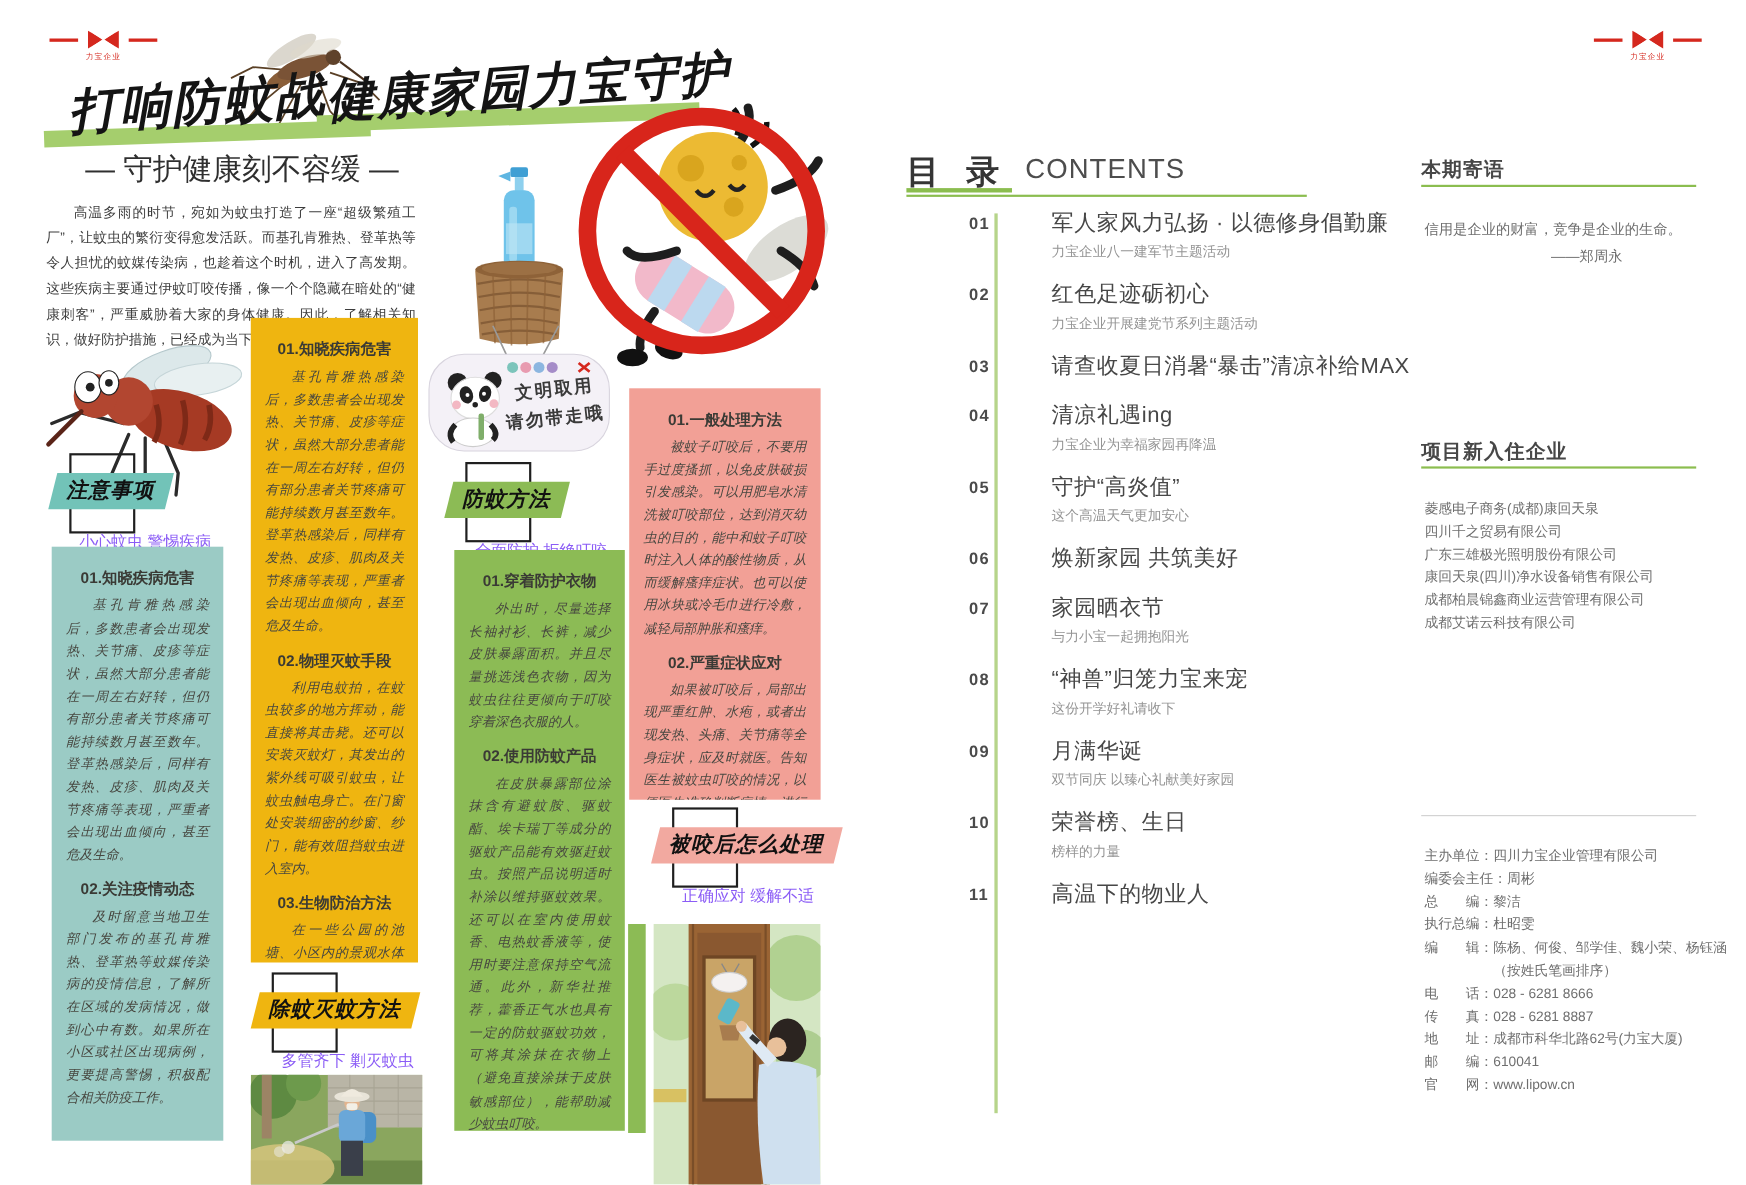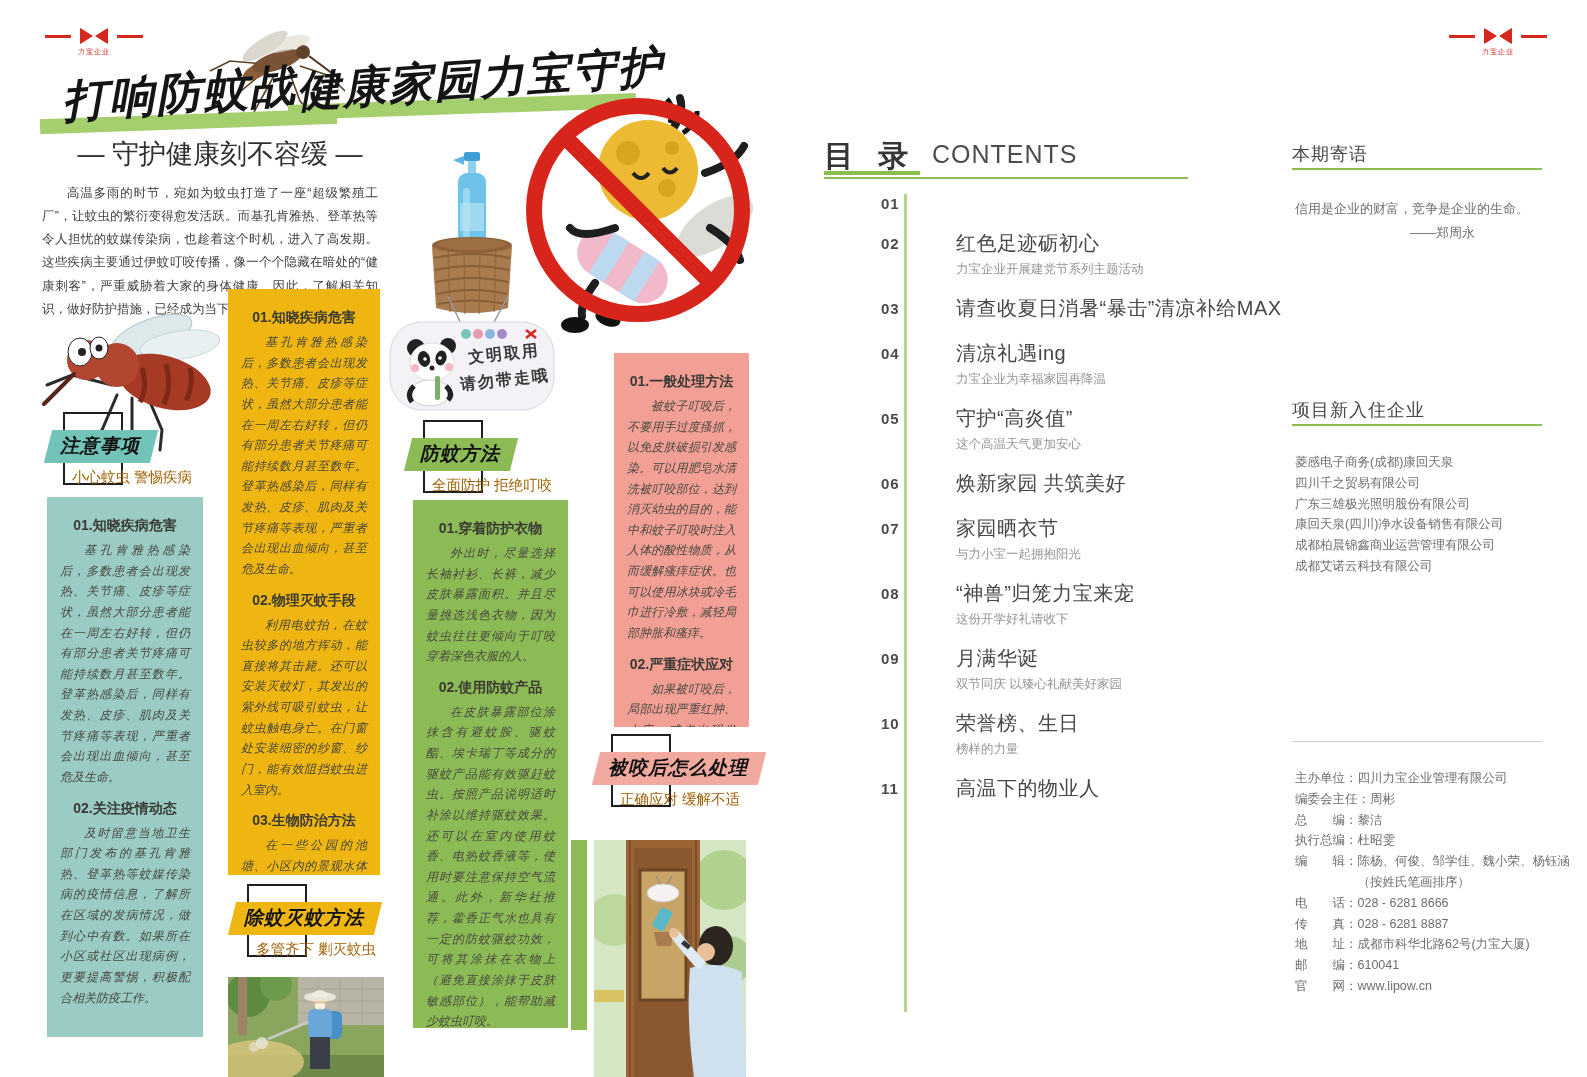--- a/index.html
+++ b/index.html
@@ -31,35 +31,35 @@
 
   
   .tag { position:absolute; width:170px; height:85px; }
   .tag-frame { position:absolute; left:15px; top:0; width:60px; height:73px; border:2.5px solid #1f1f1f; background:transparent; }
   .tag-band { position:absolute; left:0; top:18px; transform:skewX(-14deg); padding:3px 14px 4px 12px; }
   .tag-band span { display:inline-block; transform:skewX(14deg); font-size:19px; font-weight:bold; font-style:italic; color:#111; white-space:nowrap; letter-spacing:1px; }
   .band-teal   { background:#72c3b8; }
   .band-green  { background:#8cbb55; }
   .band-yellow { background:#efb510; }
   .band-pink   { background:#f2a9a0; }
-  .tag-sub { position:absolute; left:24px; top:56px; font-size:14.5px; color:#a16207; white-space:nowrap; }
+  .tag-sub { position:absolute; left:24px; top:71px; font-size:14.5px; color:#8b5cf6; white-space:nowrap; }
 
   
   .toc-title-cn { font-size:30px; font-weight:bold; color:#353535; letter-spacing:8px; white-space:nowrap; }
   .toc-title-en { font-size:25px; color:#4d4d4d; letter-spacing:1px; white-space:nowrap; }
   .gline { background:#8bbd4f; }
   .toc-vline { background:#b6d48a; }
   .toc-item { display:flex; margin-bottom:18px; }
   .toc-num { width:46px; flex:none; font-size:15px; font-weight:bold; color:#4a4a4a; letter-spacing:1px; padding-top:5px; }
   .toc-text { padding-left:29px; }
   .toc-title { font-size:20px; color:#474747; font-weight:500; letter-spacing:0.5px; line-height:27px; white-space:nowrap; }
   .toc-sub { font-size:12.5px; color:#949494; margin-top:4px; line-height:16px; white-space:nowrap; }
 
   
-  .col-heading { font-size:18px; font-weight:400; color:#474747; letter-spacing:1px; white-space:nowrap; }
+  .col-heading { font-size:18px; font-weight:700; color:#474747; letter-spacing:1px; white-space:nowrap; }
   .quote { font-size:13px; color:#6e6e6e; white-space:nowrap; }
   .quote-author { font-size:13px; color:#6e6e6e; text-align:right; }
   .company-line, .pub-line { font-size:12.5px; color:#6e6e6e; line-height:20.8px; white-space:nowrap; }
 
   
   .panda-text { position:absolute; font-size:16px; font-weight:bold; color:#3a3a3a; transform:rotate(-6deg); white-space:nowrap; letter-spacing:2px; }
 </style>
 </head>
 <body>
 
@@ -264,21 +264,21 @@
   <div class="cbox bg-green" style="left:413px;top:500px;width:155px;height:528px;">
 
       <h4>01.穿着防护衣物</h4>
       <p>外出时，尽量选择长袖衬衫、长裤，减少皮肤暴露面积。并且尽量挑选浅色衣物，因为蚊虫往往更倾向于叮咬穿着深色衣服的人。</p>
 
       <h4>02.使用防蚊产品</h4>
       <p>在皮肤暴露部位涂抹含有避蚊胺、驱蚊酯、埃卡瑞丁等成分的驱蚊产品能有效驱赶蚊虫。按照产品说明适时补涂以维持驱蚊效果。还可以在室内使用蚊香、电热蚊香液等，使用时要注意保持空气流通。此外，新华社推荐，藿香正气水也具有一定的防蚊驱蚊功效，可将其涂抹在衣物上（避免直接涂抹于皮肤敏感部位），能帮助减少蚊虫叮咬。</p>
 
     </div>
 
-  <div class="cbox bg-pink" style="left:614px;top:353px;width:135px;height:374px;">
+  <div class="cbox bg-pink" style="left:572px;top:353px;width:174px;height:374px;">
 
       <h4>01.一般处理方法</h4>
       <p>被蚊子叮咬后，不要用手过度搔抓，以免皮肤破损引发感染。可以用肥皂水清洗被叮咬部位，达到消灭幼虫的目的，能中和蚊子叮咬时注入人体的酸性物质，从而缓解瘙痒症状。也可以使用冰块或冷毛巾进行冷敷，减轻局部肿胀和瘙痒。</p>
 
       <h4>02.严重症状应对</h4>
       <p>如果被叮咬后，局部出现严重红肿、水疱，或者出现发热、头痛、关节痛等全身症状，应及时就医。告知医生被蚊虫叮咬的情况，以便医生准确判断病情，进行相应的治疗。</p>
     </div>
 
   <div class="tag" style="left:596px;top:734px;">
     <div class="tag-frame"></div>
@@ -312,20 +312,24 @@
   <div class="abs toc-title-cn" style="left:824px;top:136px;">目 录</div>
   <div class="abs gline" style="left:824px;top:171px;width:96px;height:4px;"></div>
   <div class="abs toc-title-en" style="left:932px;top:140px;">CONTENTS</div>
   <div class="abs gline" style="left:824px;top:177px;width:364px;height:2px;"></div>
 
   <div class="abs toc-vline" style="left:904px;top:194px;width:3px;height:818px;"></div>
   <div class="abs" style="left:860px;top:190px;width:400px;margin-left:21px;">
 
       <div class="toc-item">
         <div class="toc-num">01</div>
+        <div class="toc-text">
+          <div class="toc-title">军人家风力弘扬 · 以德修身倡勤廉</div>
+          <div class="toc-sub">力宝企业八一建军节主题活动</div>
+        </div>
       </div>
 
       <div class="toc-item">
         <div class="toc-num">02</div>
         <div class="toc-text">
           <div class="toc-title">红色足迹砺初心</div>
           <div class="toc-sub">力宝企业开展建党节系列主题活动</div>
         </div>
       </div>
 

